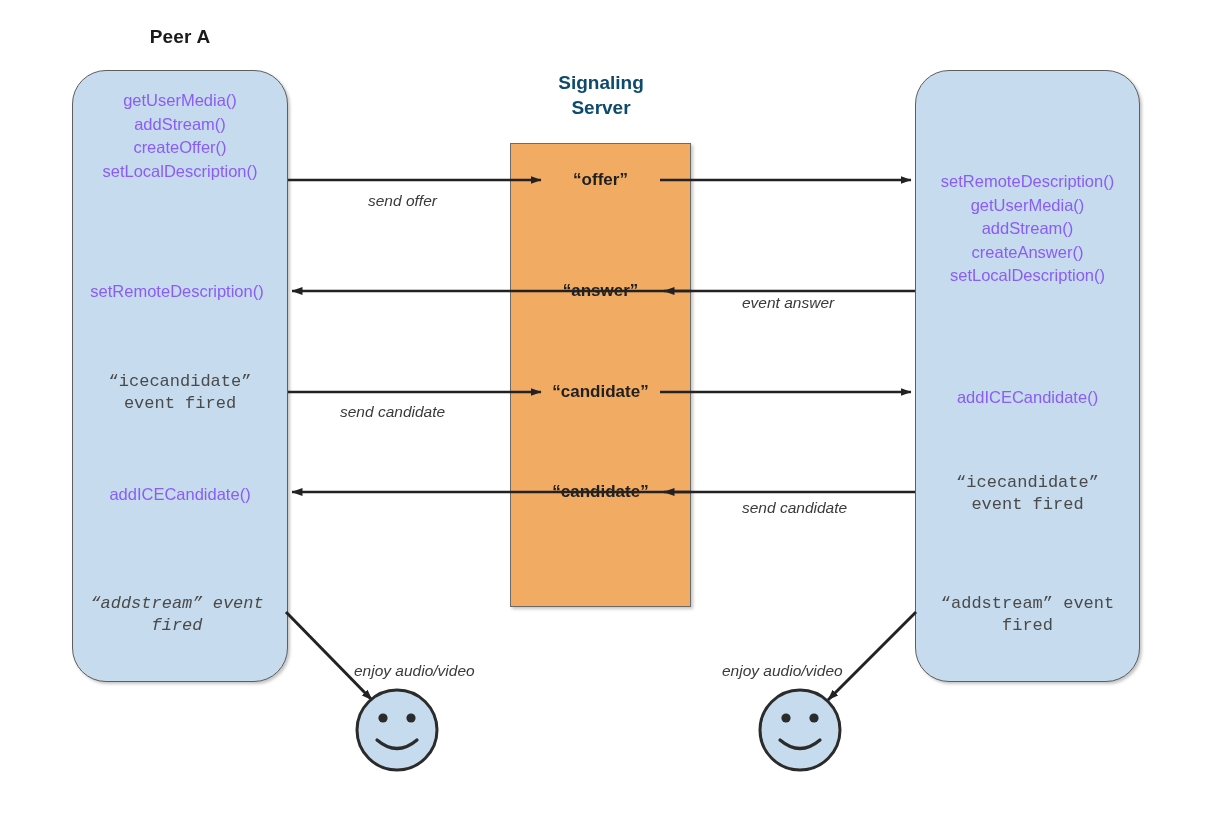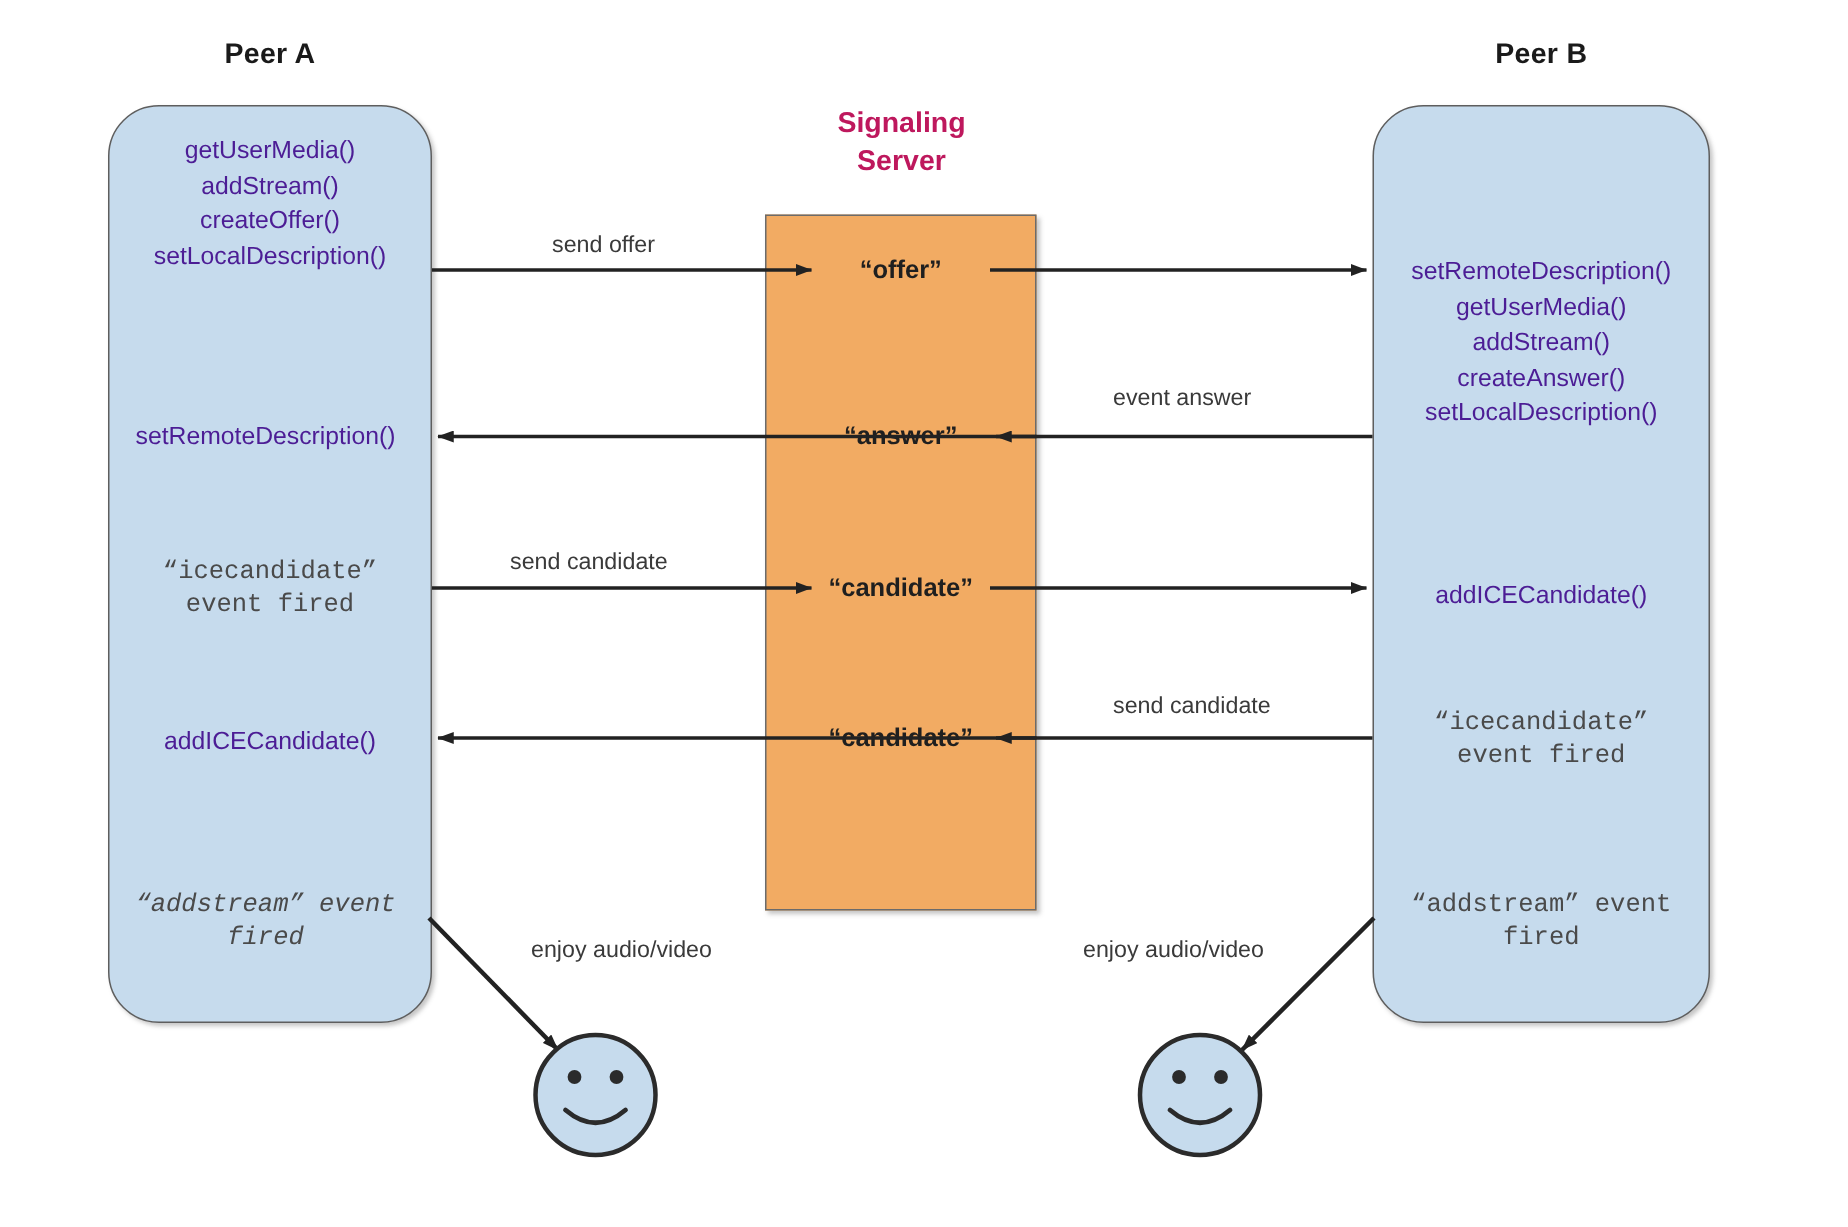--- a/index.html
+++ b/index.html
@@ -31,21 +31,21 @@
 
   #server-title {
     position: absolute;
     left: 495px;
     top: 70px;
     width: 212px;
     text-align: center;
     font-weight: bold;
     font-size: 19px;
     line-height: 25px;
-    color: #be185d;
+    color: #0c4a6e;
   }
 
   
   .peer-box {
     position: absolute;
     background: #c6dbed;
     border: 1.6px solid #5e5e5e;
     border-radius: 34px;
     box-shadow: 2px 2px 3px rgba(90,90,90,.35);
     box-sizing: border-box;
@@ -65,21 +65,21 @@
     box-shadow: 2px 2px 3px rgba(90,90,90,.35);
     box-sizing: border-box;
   }
 
   
   .api-block {
     position: absolute;
     text-align: center;
     font-size: 16.5px;
     line-height: 23.5px;
-    color: #4c1d95;
+    color: #8b5cf6;
     white-space: pre-line;
   }
   .mono-block {
     position: absolute;
     text-align: center;
     font-family: "Liberation Mono", "DejaVu Sans Mono", monospace;
     font-size: 17px;
     line-height: 22px;
     color: #4a4a4a;
     white-space: pre-line;
@@ -110,23 +110,25 @@
     font-weight: bold;
   }
   #srv-offer      { top: 170px; }
   #srv-answer     { top: 281px; }
   #srv-candidate1 { top: 382px; }
   #srv-candidate2 { top: 482px; }
 
   
   .arrow-label {
     position: absolute;
+    font-style: italic;
     font-size: 15.5px;
     color: #3a3a3a;
     white-space: nowrap;
+    margin-top: 37px;
   }
   #lbl-send-offer      { left: 368px; top: 155px; }
   #lbl-send-answer     { left: 742px; top: 257px; }
   #lbl-send-candidate1 { left: 340px; top: 366px; }
   #lbl-send-candidate2 { left: 742px; top: 462px; }
   #lbl-enjoy-a         { left: 354px; top: 625px; }
   #lbl-enjoy-b         { left: 722px; top: 625px; }
 
   
   #vector-layer {
@@ -136,21 +138,20 @@
     height: 818px;
     pointer-events: none;
   }
 </style>
 </head>
 <body>
 
 <div id="canvas">
 
   <div class="peer-title" id="peer-a-title">Peer A</div>
-  <div class="peer-title" id="peer-b-title">Peer B</div>
   <div id="server-title" style="white-space: pre-line;">Signaling
 Server</div>
 
   <div class="peer-box" id="peer-a-box"></div>
   <div class="peer-box" id="peer-b-box"></div>
   <div id="server-box"></div>
 
   <div class="api-block" id="a-block-1">getUserMedia()
 addStream()
 createOffer()

